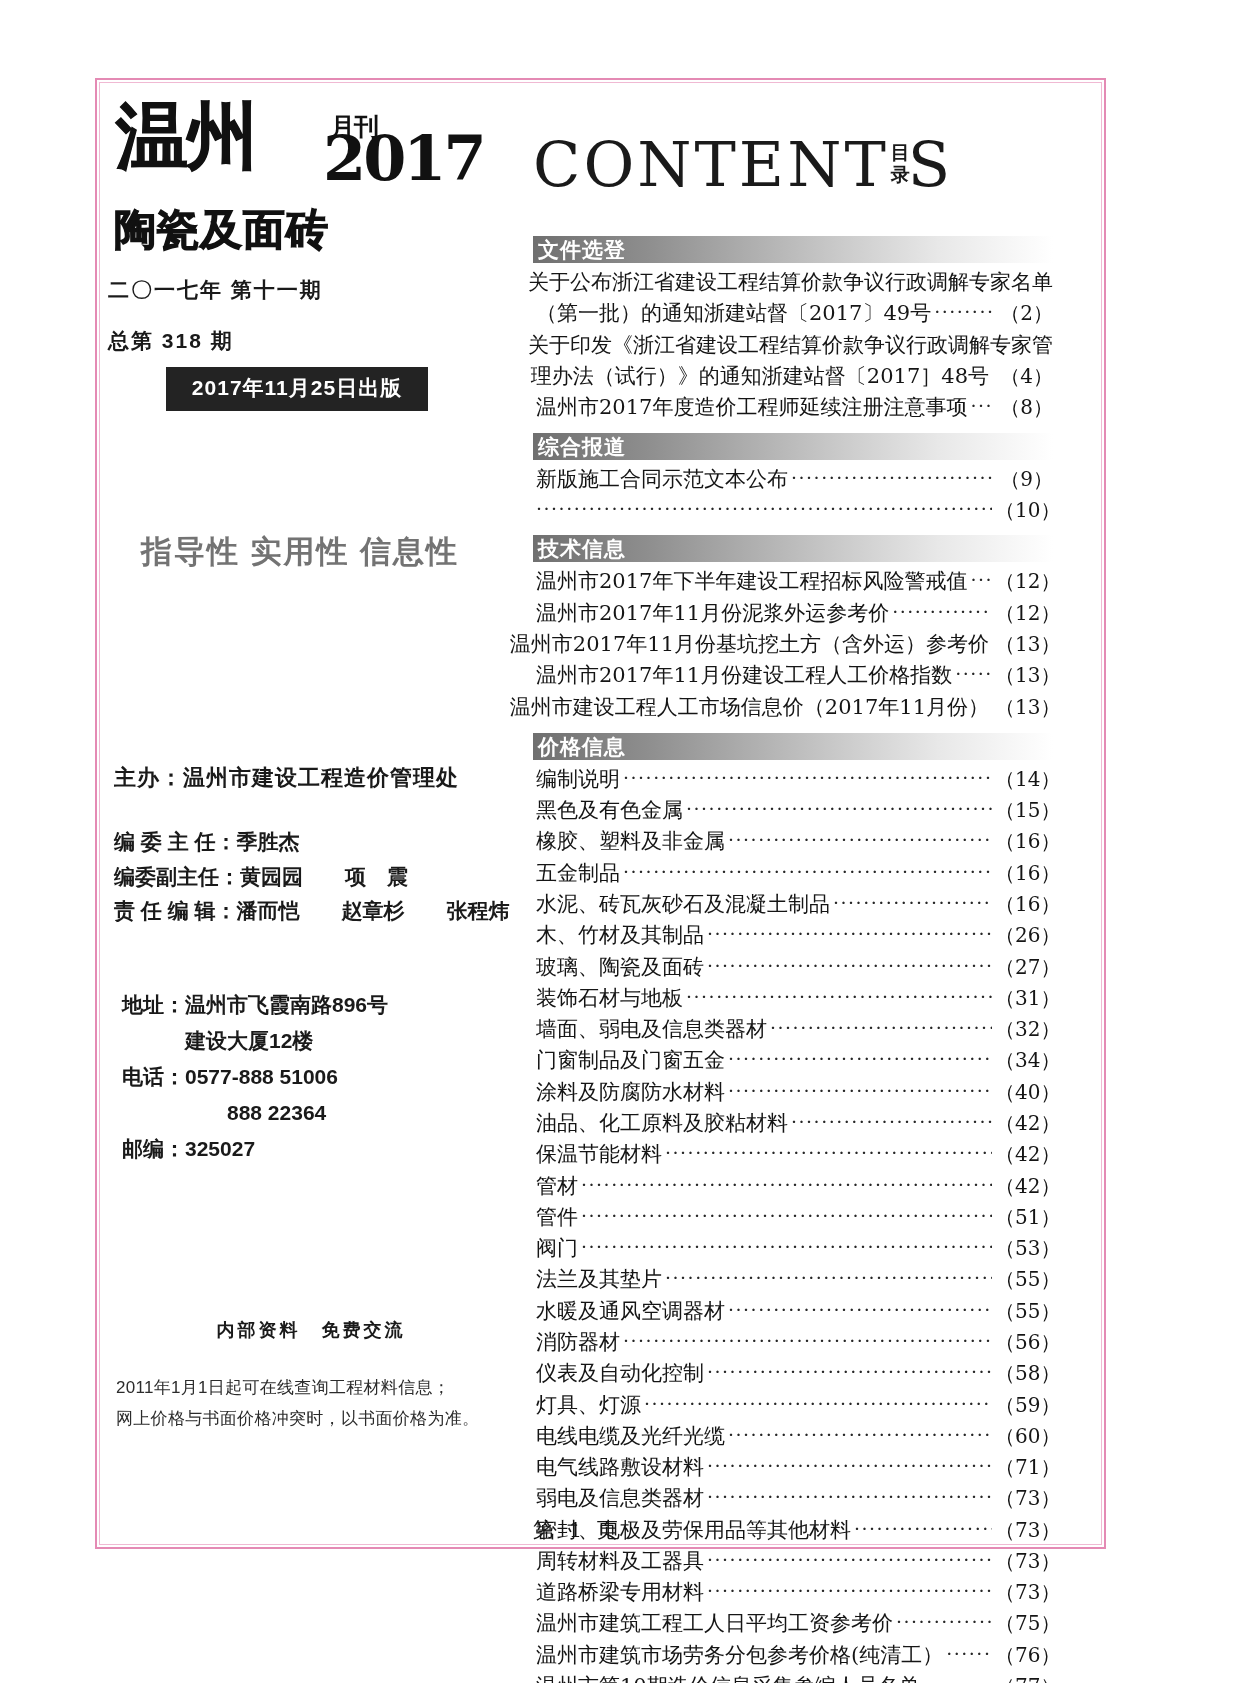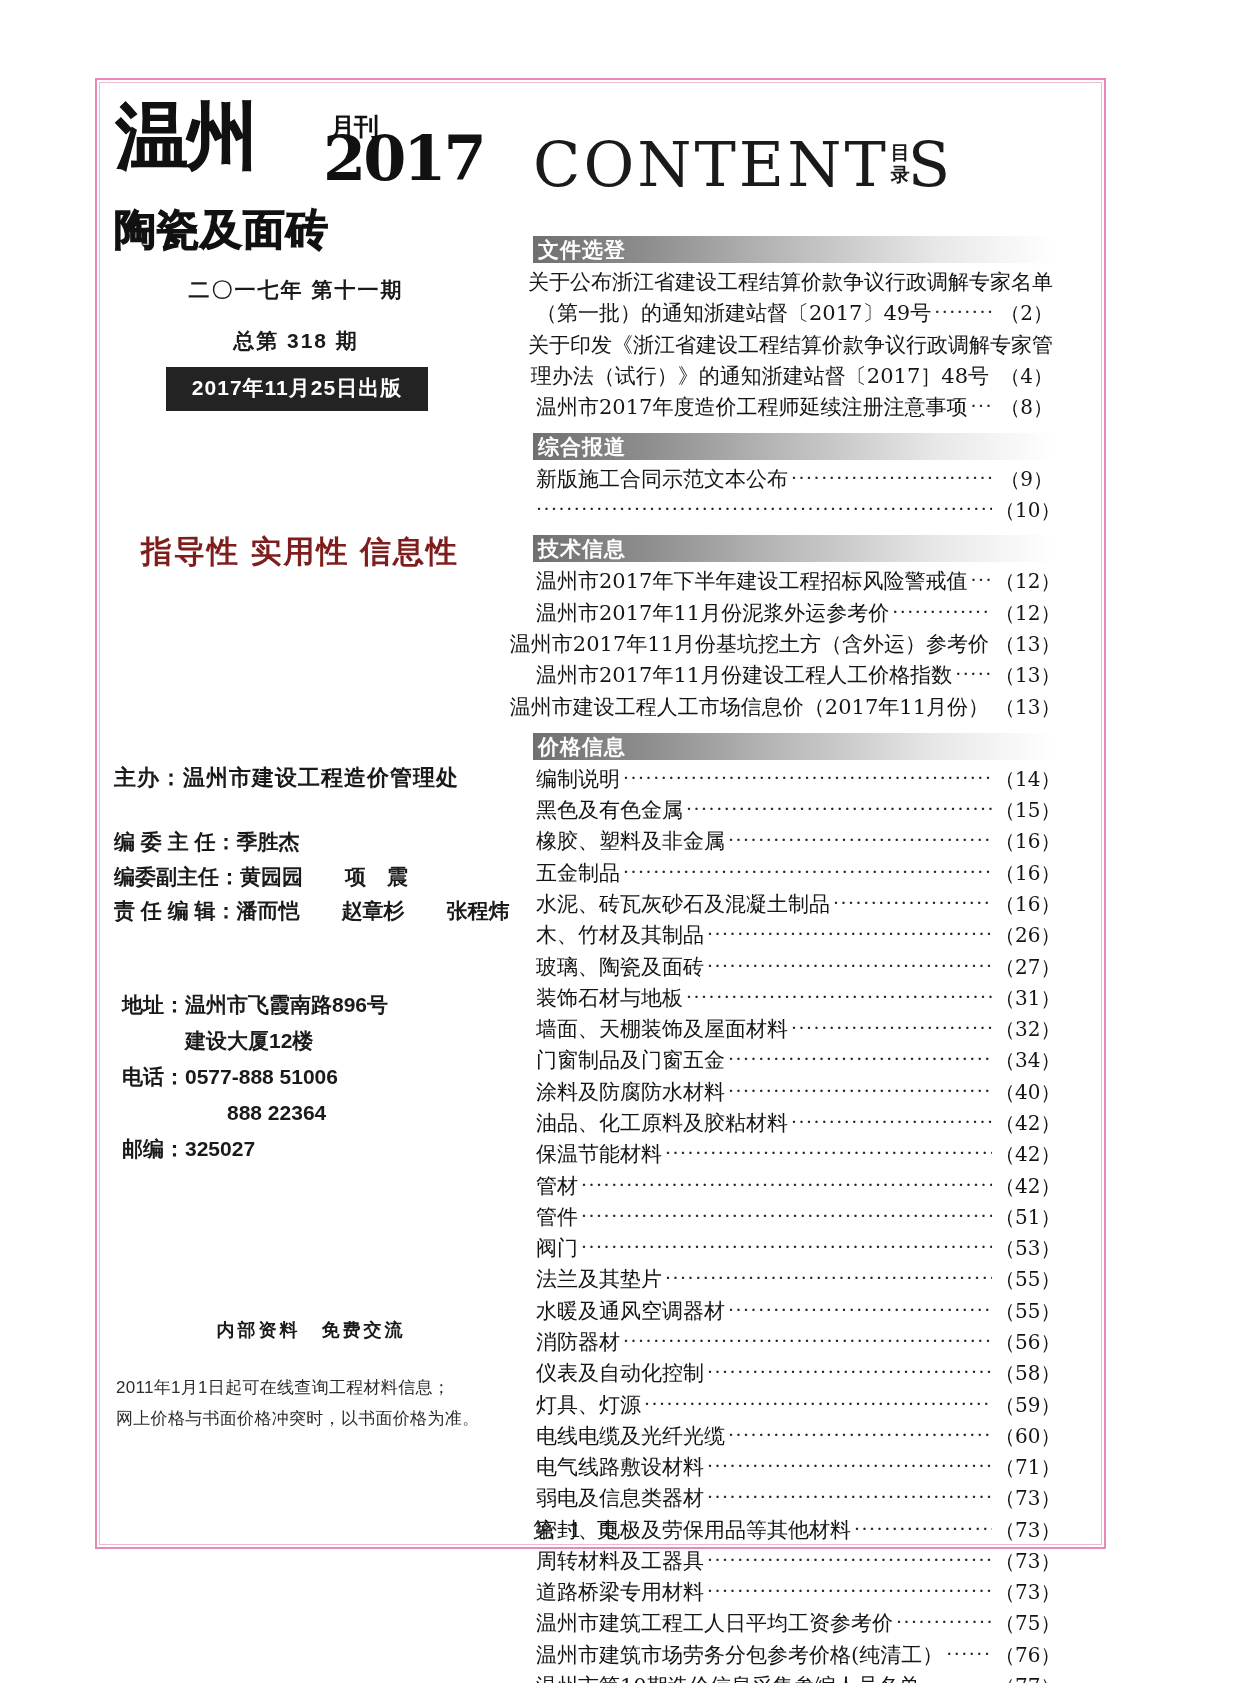--- a/index.html
+++ b/index.html
@@ -94,21 +94,20 @@
     font-family: "DejaVu Sans", sans-serif;
     font-size: 42px;
     font-weight: bold;
     color: #111;
     letter-spacing: 1px;
     -webkit-text-stroke: 1.2px #111;
   }
 
   .issue-line {
     margin-top: 18px;
-    text-align: center;
     font-size: 21px;
     font-weight: bold;
     color: #1a1a1a;
     letter-spacing: 2px;
     line-height: 1.55;
     padding-right: 36px;
   }
 
   .pub-date-wrap {
     margin-top: 10px;
@@ -124,21 +123,21 @@
     letter-spacing: 1px;
     padding: 7px 26px 9px 26px;
     display: inline-block;
   }
 
   .slogan {
     margin-top: 120px;
     text-align: center;
     font-size: 31px;
     font-weight: bold;
-    color: #7f1d1d;
+    color: #737373;
     letter-spacing: 2px;
     padding-right: 28px;
   }
 
   .org-block {
     margin-top: 190px;
     padding-left: 6px;
   }
   .org-main {
     font-size: 22px;
@@ -472,21 +471,21 @@
           <span class="etitle">玻璃、陶瓷及面砖</span>
           <span class="dots">························································································································</span>
           <span class="epage">（27）</span>
         </div>
         <div class="entry">
           <span class="etitle">装饰石材与地板</span>
           <span class="dots">························································································································</span>
           <span class="epage">（31）</span>
         </div>
         <div class="entry">
-          <span class="etitle">墙面、天棚装饰及屋面材料</span>
+          <span class="etitle">墙面、弱电及信息类器材</span>
           <span class="dots">························································································································</span>
           <span class="epage">（32）</span>
         </div>
         <div class="entry">
           <span class="etitle">门窗制品及门窗五金</span>
           <span class="dots">························································································································</span>
           <span class="epage">（34）</span>
         </div>
         <div class="entry">
           <span class="etitle">涂料及防腐防水材料</span>

